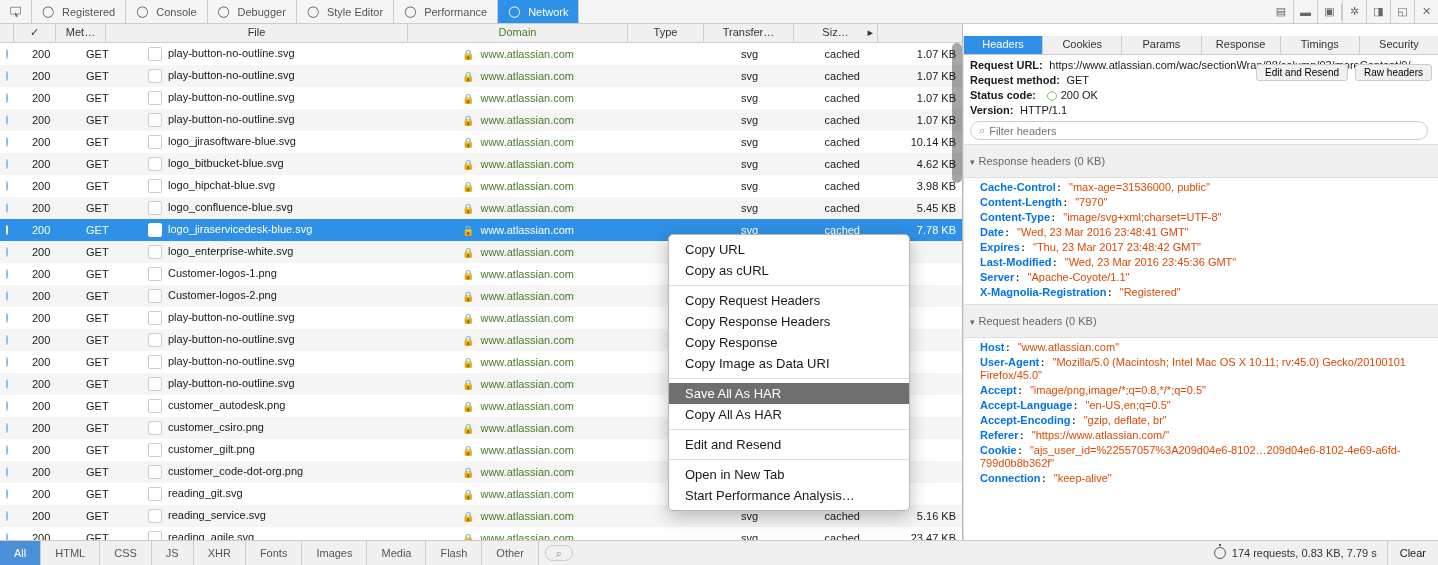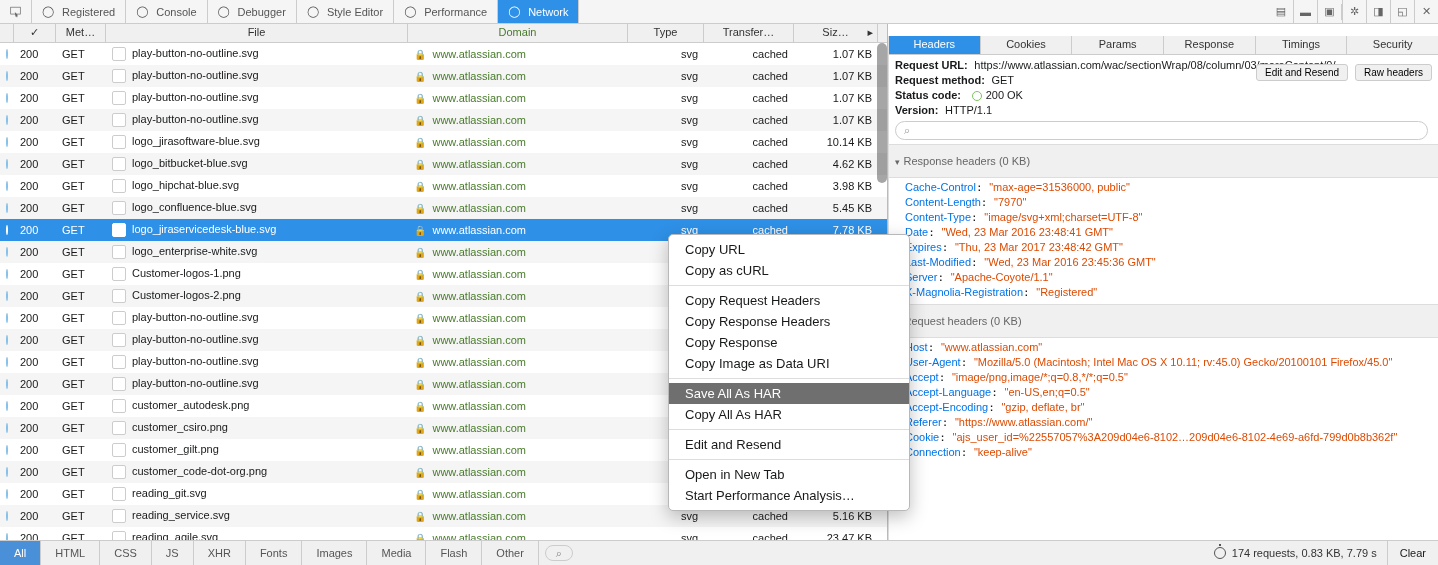--- a/index.html
+++ b/index.html
@@ -23,21 +23,21 @@
 .table-header .th { border-right: 1px solid #ccc; padding: 2px 6px; overflow: hidden; text-overflow: ellipsis; white-space: nowrap; text-align: center; }
 .col-status0 { width: 14px; }
 .col-status { width: 42px; }
 .col-method { width: 50px; }
 .col-file { width: 302px; }
 .col-domain { width: 220px; }
 .col-type { width: 76px; }
 .col-transfer { width: 90px; }
 .col-size { width: 84px; position: relative; }
 .table-body { flex: 1; overflow: hidden; position: relative; }
-.row { display: flex; height: 22px; align-items: center; font-size: 11px; }
+.row { display: flex; height: 22px; align-items: center; font-size: 11px; gap: 12px; }
 .row:nth-child(even) { background: #f5f5f5; }
 .row.selected { background: #2e90e6 !important; color: #fff; }
 .row .td { padding: 0 6px; overflow: hidden; text-overflow: ellipsis; white-space: nowrap; }
 .row .col-status0 { display:flex; align-items:center; justify-content:center; }
 .status-circle { width: 10px; height: 10px; border: 1.5px solid #87c1e8; border-radius: 50%; }
 .row.selected .status-circle { border-color: #fff; }
 .col-file .fileicon { width: 14px; height: 14px; border: 1px solid #ccc; border-radius: 2px; display: inline-block; vertical-align: middle; margin-right: 6px; background:#fff; }
 .row.selected .fileicon { border-color:#fff; }
 .col-domain { color: #487a2b; }
 .col-domain .lock { color: #4da53a; margin-right: 6px; font-size:10px; }
@@ -56,21 +56,21 @@
 .summary-line { margin-bottom: 2px; font-family: Menlo, monospace; font-size: 11px; }
 .summary-line b { font-family: -apple-system, Arial; font-weight: bold; }
 .edit-btns { position: absolute; right: 6px; top: 9px; }
 .edit-btns button { font-size: 10px; background: #f0f0f0; border: 1px solid #ccc; border-radius: 3px; padding: 2px 8px; margin-left: 4px; cursor:pointer; }
 .status-dot { width: 10px; height: 10px; border: 1.5px solid #7dc361; border-radius: 50%; display: inline-block; vertical-align: middle; margin: 0 4px; }
 .filter-box { margin-top: 4px; display: flex; align-items: center; border: 1px solid #ccc; border-radius: 12px; padding: 2px 8px; width: calc(100% - 4px); }
 .filter-box input { border: none; outline: none; flex: 1; font-size: 11px; }
 .section-header { background: #f0f0f0; border-top: 1px solid #ddd; border-bottom: 1px solid #ddd; padding: 10px 6px; margin: 4px -6px 2px -6px; color: #666; cursor:pointer; }
 .section-header::before { content: "▾"; margin-right: 4px; font-size: 9px; }
 .header-line { padding: 1px 10px; font-family: Menlo, monospace; font-size: 11px; }
-.header-line .hk { color: #0074e8; font-weight: normal; }
+.header-line .hk { color: #0074e8; font-weight: bold; }
 .header-line .hv { color: #dd4a00; }
 
 
 .context-menu { position: absolute; left: 668px; top: 234px; width: 242px; background: #fff; border: 1px solid #b8b8b8; border-radius: 5px; box-shadow: 0 6px 18px rgba(0,0,0,0.25); z-index: 100; padding: 4px 0; }
 .context-menu .mi { padding: 3px 16px; font-size: 13px; cursor: pointer; }
 .context-menu .mi.hover { background: #6f6f6f; color: #fff; }
 .context-menu .sep { height: 1px; background: #ddd; margin: 4px 0; }
 
 
 .footer { position: absolute; bottom: 0; left: 0; right: 0; height: 25px; background: #f0f0f0; border-top: 1px solid #ccc; display: flex; align-items: center; font-size: 11px; }
@@ -430,20 +430,21 @@
       <div class="summary-line"><b>Request URL:</b> <span>https://www.atlassian.com/wac/sectionWrap/08/column/03/moreContent/0/ …</span></div>
       <div class="summary-line"><b>Request method:</b> <span>GET</span></div>
       <div class="edit-btns">
         <button>Edit and Resend</button>
         <button>Raw headers</button>
       </div>
       <div class="summary-line"><b>Status code:</b> <span class="status-dot"></span><span>200 OK</span></div>
       <div class="summary-line"><b>Version:</b> <span>HTTP/1.1</span></div>
       <div class="filter-box">
         <span style="color:#999;margin-right:4px;">⌕</span>
+        <input placeholder="Filter headers" style="">
       </div>
       <div class="section-header">Response headers (0 KB)</div>
       <div id="response-headers">
           <div class="header-line"><span class="hk">Cache-Control</span>: <span class="hv">"max-age=31536000, public"</span></div>
           <div class="header-line"><span class="hk">Content-Length</span>: <span class="hv">"7970"</span></div>
           <div class="header-line"><span class="hk">Content-Type</span>: <span class="hv">"image/svg+xml;charset=UTF-8"</span></div>
           <div class="header-line"><span class="hk">Date</span>: <span class="hv">"Wed, 23 Mar 2016 23:48:41 GMT"</span></div>
           <div class="header-line"><span class="hk">Expires</span>: <span class="hv">"Thu, 23 Mar 2017 23:48:42 GMT"</span></div>
           <div class="header-line"><span class="hk">Last-Modified</span>: <span class="hv">"Wed, 23 Mar 2016 23:45:36 GMT"</span></div>
           <div class="header-line"><span class="hk">Server</span>: <span class="hv">"Apache-Coyote/1.1"</span></div>

